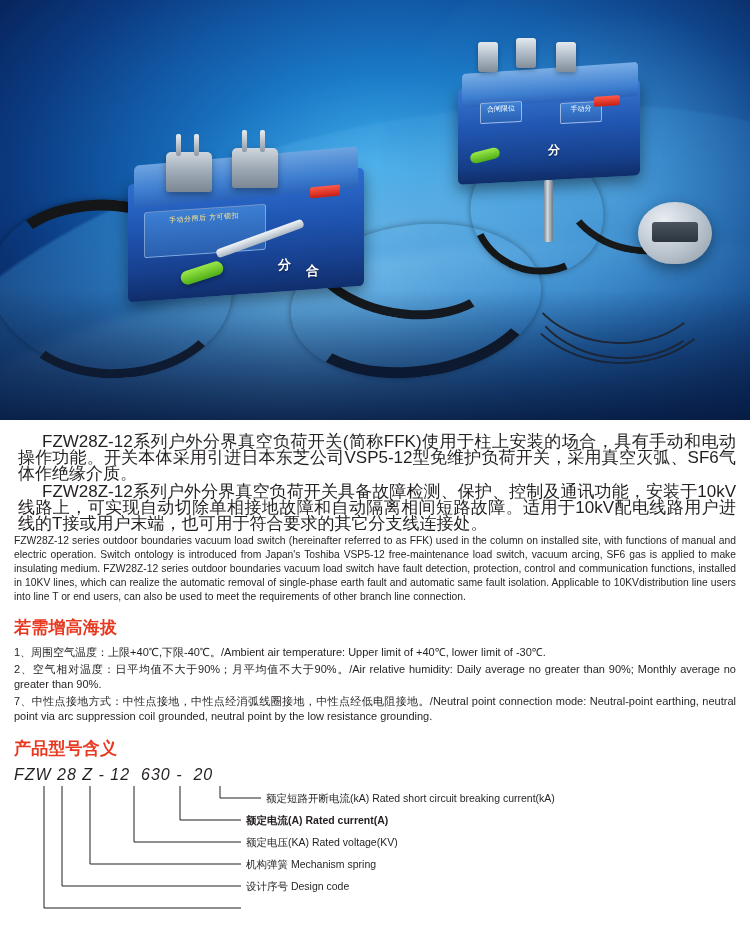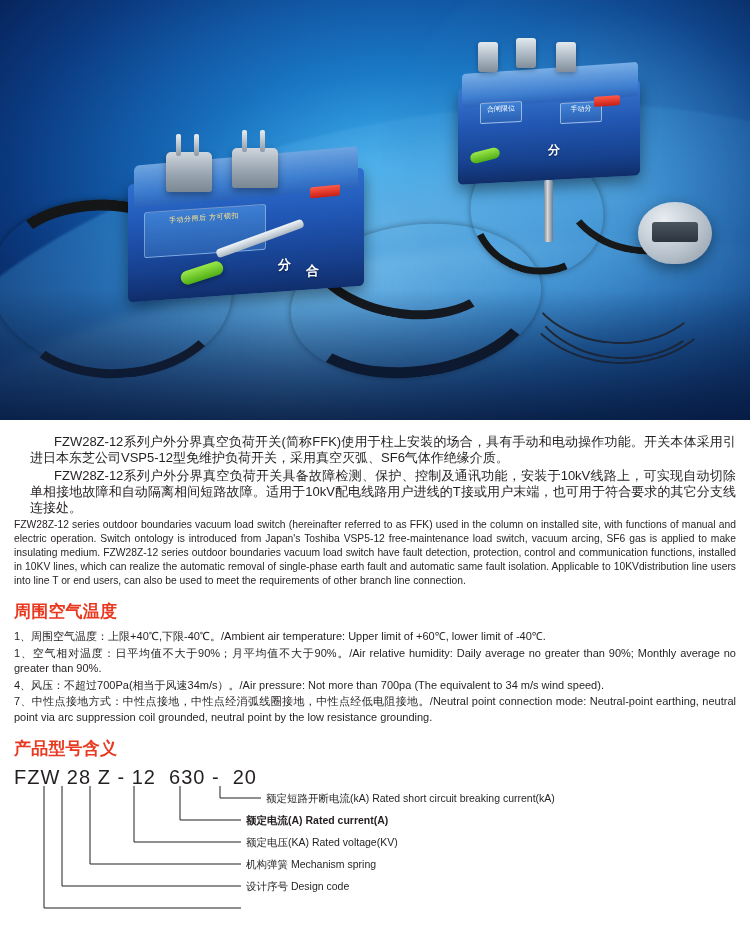--- a/index.html
+++ b/index.html
@@ -302,22 +302,22 @@
   h2.sec {
     font-family: "DejaVu Sans", "Liberation Sans", sans-serif;
     color: #e8381f;
     font-size: 17px;
     font-weight: bold;
     margin: 0 0 6px 0;
     letter-spacing: 0.2px;
   }
   h2.sec.gap { margin-top: 12px; }
   p.cn {
-    margin: 0 0 2px 16px;
-    font-size: 13px;
+    margin: 0 0 2px 4px;
+    font-size: 17px;
     line-height: 16px;
     text-align: justify;
     color: #231f20;
   }
   p.cn.indent { text-indent: 24px; }
   p.en {
     margin: 0 0 2px 0;
     font-size: 10.3px;
     line-height: 14px;
     text-align: justify;
@@ -332,24 +332,25 @@
 
   
   .model {
     position: relative;
     height: 170px;
     margin-top: 2px;
   }
   .model-code {
     position: absolute;
     left: 0; top: 0;
-    font-size: 20px;
+    font-size: 16px;
     letter-spacing: 1px;
     color: #231f20;
     white-space: pre;
+    font-style: italic;
   }
   .model svg {
     position: absolute;
     left: 0; top: 0;
   }
   .leg {
     position: absolute;
     font-size: 10.5px;
     line-height: 14px;
     color: #231f20;
@@ -419,24 +420,23 @@
 
     <div class="hero-dark-bottom"></div>
   </div>
 
   <div class="content">
 
     <p class="cn indent">FZW28Z-12系列户外分界真空负荷开关(简称FFK)使用于柱上安装的场合，具有手动和电动操作功能。开关本体采用引进日本东芝公司VSP5-12型免维护负荷开关，采用真空灭弧、SF6气体作绝缘介质。</p>
     <p class="cn indent">FZW28Z-12系列户外分界真空负荷开关具备故障检测、保护、控制及通讯功能，安装于10kV线路上，可实现自动切除单相接地故障和自动隔离相间短路故障。适用于10kV配电线路用户进线的T接或用户末端，也可用于符合要求的其它分支线连接处。</p>
     <p class="en">FZW28Z-12 series outdoor boundaries vacuum load switch (hereinafter referred to as FFK) used in the column on installed site, with functions of manual and electric operation. Switch ontology is introduced from Japan's Toshiba VSP5-12 free-maintenance load switch, vacuum arcing, SF6 gas is applied to make insulating medium. FZW28Z-12 series outdoor boundaries vacuum load switch have fault detection, protection, control and communication functions, installed in 10KV lines, which can realize the automatic removal of single-phase earth fault and automatic same fault isolation. Applicable to 10KVdistribution line users into line T or end users, can also be used to meet the requirements of other branch line connection.</p>
 
-    <h2 class="sec gap">周围空气温度</h2>
-    <p class="cond-item">1、周围空气温度：上限+40℃,下限-40℃。/Ambient air temperature: Upper limit of +60℃, lower limit of -40℃.</p>
-    <p class="cond-item">1、空气相对温度：日平均值不大于90%；月平均值不大于90%。/Air relative humidity: Daily average no greater than 90%; Monthly average no greater than 90%.</p>
-    <p class="cond-item">4、风压：不超过700Pa(相当于风速34m/s）。/Air pressure: Not more than 700pa (The equivalent to 34 m/s wind speed).</p>
+    <h2 class="sec gap">若需增高海拔</h2>
+    <p class="cond-item">1、周围空气温度：上限+40℃,下限-40℃。/Ambient air temperature: Upper limit of +40℃, lower limit of -30℃.</p>
+    <p class="cond-item">2、空气相对温度：日平均值不大于90%；月平均值不大于90%。/Air relative humidity: Daily average no greater than 90%; Monthly average no greater than 90%.</p>
     <p class="cond-item">7、中性点接地方式：中性点接地，中性点经消弧线圈接地，中性点经低电阻接地。/Neutral point connection mode: Neutral-point earthing, neutral point via arc suppression coil grounded, neutral point by the low resistance grounding.</p>
 
     <h2 class="sec gap">产品型号含义</h2>
 
     <div class="model">
       <div class="model-code">FZW 28 Z - 12  630 -  20</div>
 
       <svg width="480" height="170" viewBox="0 0 480 170">
         <g stroke="#231f20" stroke-width="1" fill="none">
 

